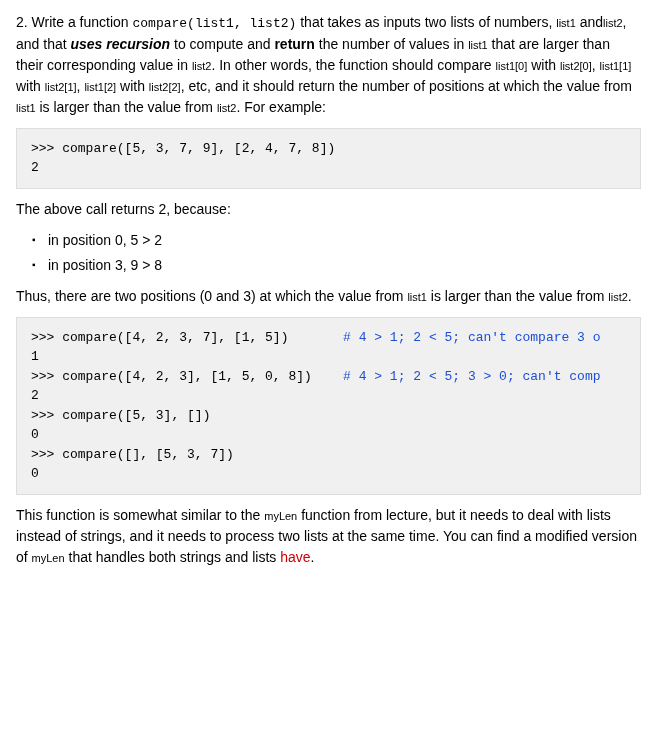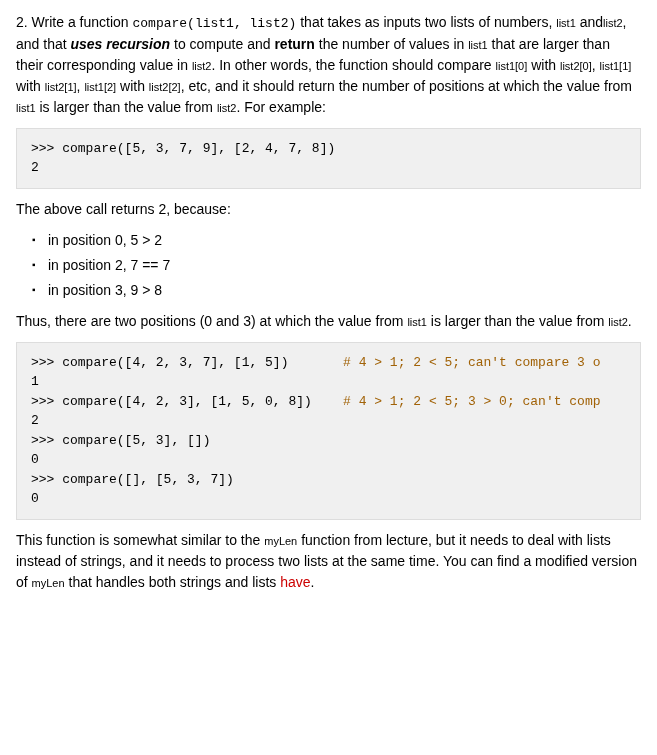--- a/index.html
+++ b/index.html
@@ -22,21 +22,21 @@
     .code-block {
       background: #f0f0f0;
       border: 1px solid #ddd;
       padding: 10px 14px;
       margin: 10px 0;
       font-family: 'Courier New', Courier, monospace;
       font-size: 13px;
       white-space: pre;
       overflow-x: hidden;
     }
-    .code-block .red { color: #a16207; }
+    .code-block .red { color: #1d4ed8; }
     .bullet-list {
       list-style: none;
       margin: 8px 0 10px 16px;
     }
     .bullet-list li {
       margin-bottom: 4px;
       padding-left: 16px;
       position: relative;
     }
     .bullet-list li::before {
@@ -66,21 +66,20 @@
     <span> Write a function <code>compare(list1, list2)</code> that takes as inputs two lists of numbers, <code class="inline-code">list1</code> and<code class="inline-code">list2</code>, and that <strong><em>uses recursion</em></strong> to compute and <strong>return</strong> the number of values in <code class="inline-code">list1</code> that are larger than their corresponding value in <code class="inline-code">list2</code>. In other words, the function should compare <code class="inline-code">list1[0]</code> with <code class="inline-code">list2[0]</code>, <code class="inline-code">list1[1]</code> with <code class="inline-code">list2[1]</code>, <code class="inline-code">list1[2]</code> with <code class="inline-code">list2[2]</code>, etc, and it should return the number of positions at which the value from <code class="inline-code">list1</code> is larger than the value from <code class="inline-code">list2</code>. For example:</span>
   </p>
 
   <div class="code-block">&gt;&gt;&gt; compare([5, 3, 7, 9], [2, 4, 7, 8])
 2</div>
 
   <p>The above call returns 2, because:</p>
 
   <ul class="bullet-list">
     <li>in position 0, 5 &gt; 2</li>
-    <li>in position 2, 7 == 7</li>
     <li>in position 3, 9 &gt; 8</li>
   </ul>
 
   <p>
     Thus, there are two positions (0 and 3) at which the value from <code class="inline-code">list1</code> is larger than the value from <code class="inline-code">list2</code>.
   </p>
 
 
   <div class="code-block">&gt;&gt;&gt; compare([4, 2, 3, 7], [1, 5])       <span class="red"># 4 &gt; 1; 2 &lt; 5; can't compare 3 o</span>
 1

